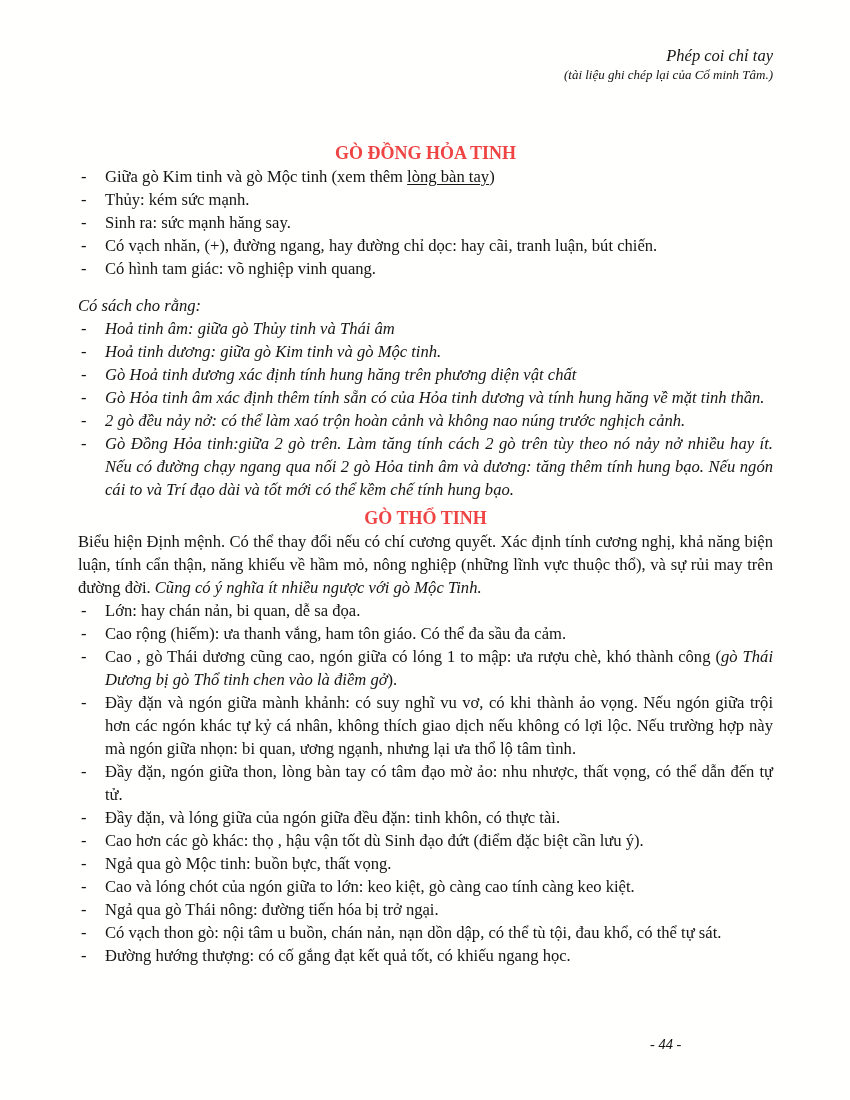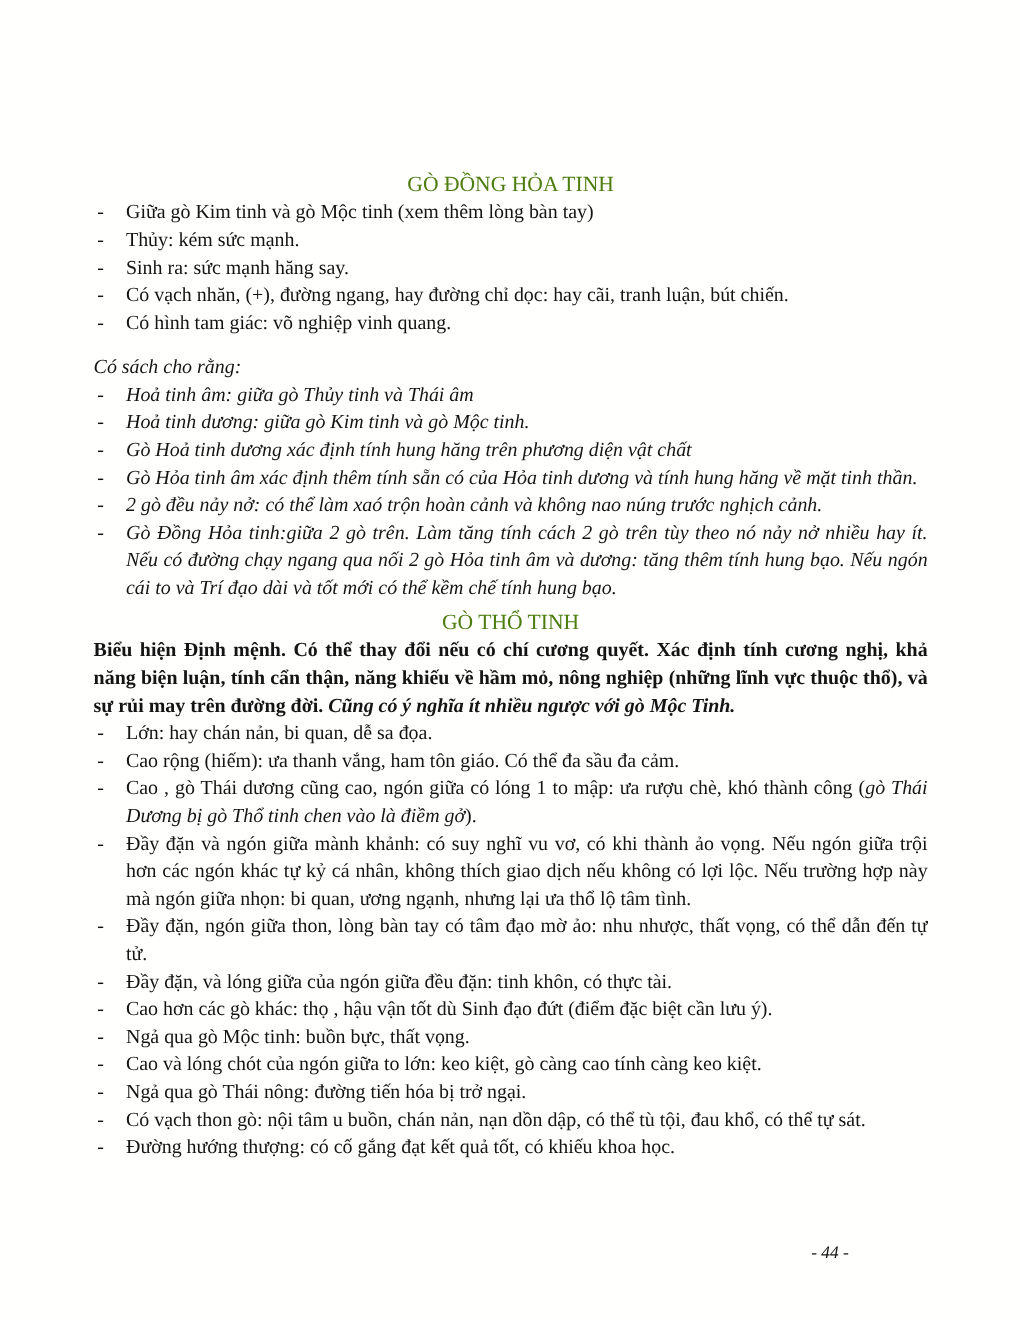--- a/index.html
+++ b/index.html
@@ -18,48 +18,52 @@
     text-align:right;font-style:italic;
   }
   .pg-header .h-title{font-size:16.5px;line-height:20px;}
   .pg-header .h-sub{font-size:13px;line-height:18px;}
   .content{
     position:absolute;left:78px;top:0;width:695px;
     font-size:16.6px;line-height:23px;
   }
   h1.sec-title{
     margin:0;text-align:center;
-    font-size:18px;font-weight:normal;line-height:24px;
-    color:#4d7c0f;
+    font-size:18px;font-weight:bold;line-height:24px;
+    color:#ef4444;
   }
   h1.first{margin-top:141px;}
   h1.second{margin-top:5px;}
   ul.dash-list{list-style:none;margin:0;padding:0;}
   ul.dash-list li{
     position:relative;padding-left:27px;
     text-align:justify;
   }
   ul.dash-list li::before{
     content:"-";
     position:absolute;left:3px;top:0;
   }
   .it{font-style:italic;}
   .book-intro{margin:14px 0 0 0;font-style:italic;}
-  .para{margin:0;text-align:justify;font-weight:bold;}
-  .u{text-underline-offset:2px;}
+  .para{margin:0;text-align:justify;}
+  .u{text-decoration:underline;text-underline-offset:2px;}
   .pg-footer{
     position:absolute;top:1035px;left:650px;
-    font-style:italic;font-size:14.5px;line-height:18px;margin-left:26px;
+    font-style:italic;font-size:14.5px;line-height:18px;
   }
 </style>
 </head>
 <body>
 
 <div class="page">
 
+  <div class="pg-header">
+    <div class="h-title">Phép coi chỉ tay</div>
+    <div class="h-sub">(tài liệu ghi chép lại của Cổ minh Tâm.)</div>
+  </div>
 
   <div class="content">
 
     <h1 class="sec-title first">GÒ ĐỒNG HỎA TINH</h1>
 
     <ul class="dash-list">
       <li>
         <span>Giữa gò Kim tinh và gò Mộc tinh (xem thêm </span><span class="u">lòng bàn tay</span><span>)</span>
       </li>
       <li>Thủy: kém sức mạnh.</li>
@@ -92,20 +96,20 @@
         <span>Cao , gò Thái dương cũng cao, ngón giữa có lóng 1 to mập: ưa rượu chè, khó thành công (</span><span class="it">gò Thái Dương bị gò Thổ tinh chen vào là điềm gở</span><span>).</span>
       </li>
       <li>Đầy đặn và ngón giữa mành khảnh: có suy nghĩ vu vơ, có khi thành ảo vọng. Nếu ngón giữa trội hơn các ngón khác tự kỷ cá nhân, không thích giao dịch nếu không có lợi lộc. Nếu trường hợp này mà ngón giữa nhọn: bi quan, ương ngạnh, nhưng lại ưa thổ lộ tâm tình.</li>
       <li>Đầy đặn, ngón giữa thon, lòng bàn tay có tâm đạo mờ ảo: nhu nhược, thất vọng, có thể dẫn đến tự tử.</li>
       <li>Đầy đặn, và lóng giữa của ngón giữa đều đặn: tinh khôn, có thực tài.</li>
       <li>Cao hơn các gò khác: thọ , hậu vận tốt dù Sinh đạo đứt (điểm đặc biệt cần lưu ý).</li>
       <li>Ngả qua gò Mộc tinh: buồn bực, thất vọng.</li>
       <li>Cao và lóng chót của ngón giữa to lớn: keo kiệt, gò càng cao tính càng keo kiệt.</li>
       <li>Ngả qua gò Thái nông: đường tiến hóa bị trở ngại.</li>
       <li>Có vạch thon gò: nội tâm u buồn, chán nản, nạn dồn dập, có thể tù tội, đau khổ, có thể tự sát.</li>
-      <li>Đường hướng thượng: có cố gắng đạt kết quả tốt, có khiếu khoa học.</li>
+      <li>Đường hướng thượng: có cố gắng đạt kết quả tốt, có khiếu ngang học.</li>
     </ul>
 
   </div>
 
   <div class="pg-footer">- 44 -</div>
 
 </div>
 
 </body></html>

